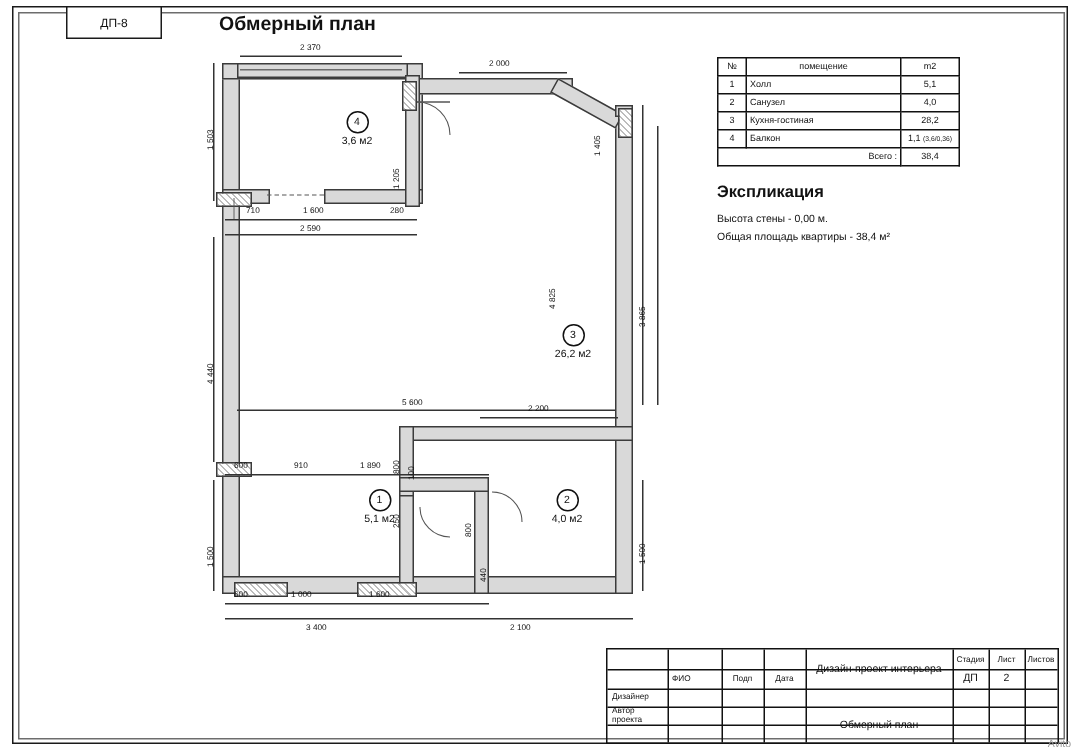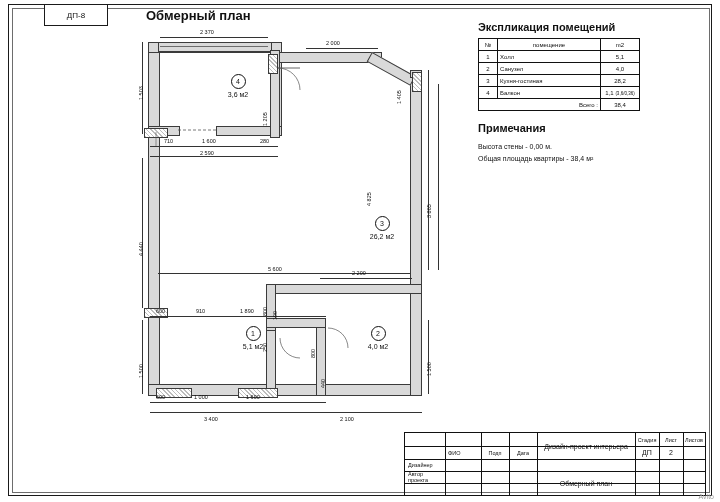--- a/index.html
+++ b/index.html
@@ -56,22 +56,21 @@
 <div class="sheet">
 
   <div class="frame"></div>
   <div class="frame-inner"></div>
 
   <div class="stamp">
     <span>ДП-8</span>
   </div>
 
   <div class="t-plan">Обмерный план</div>
-  <div class="t-expl">Экспликация помещений</div>
-  <div class="t-notes">Примечания</div>
+  <div class="t-notes">Экспликация</div>
 
   <table class="expl">
     <tbody>
         <tr>
       <th class="c-num">№</th>
       <th>помещение</th>
       <th class="c-area">m2</th>
     </tr>
     <tr>
       <td class="c-num">1</td>

